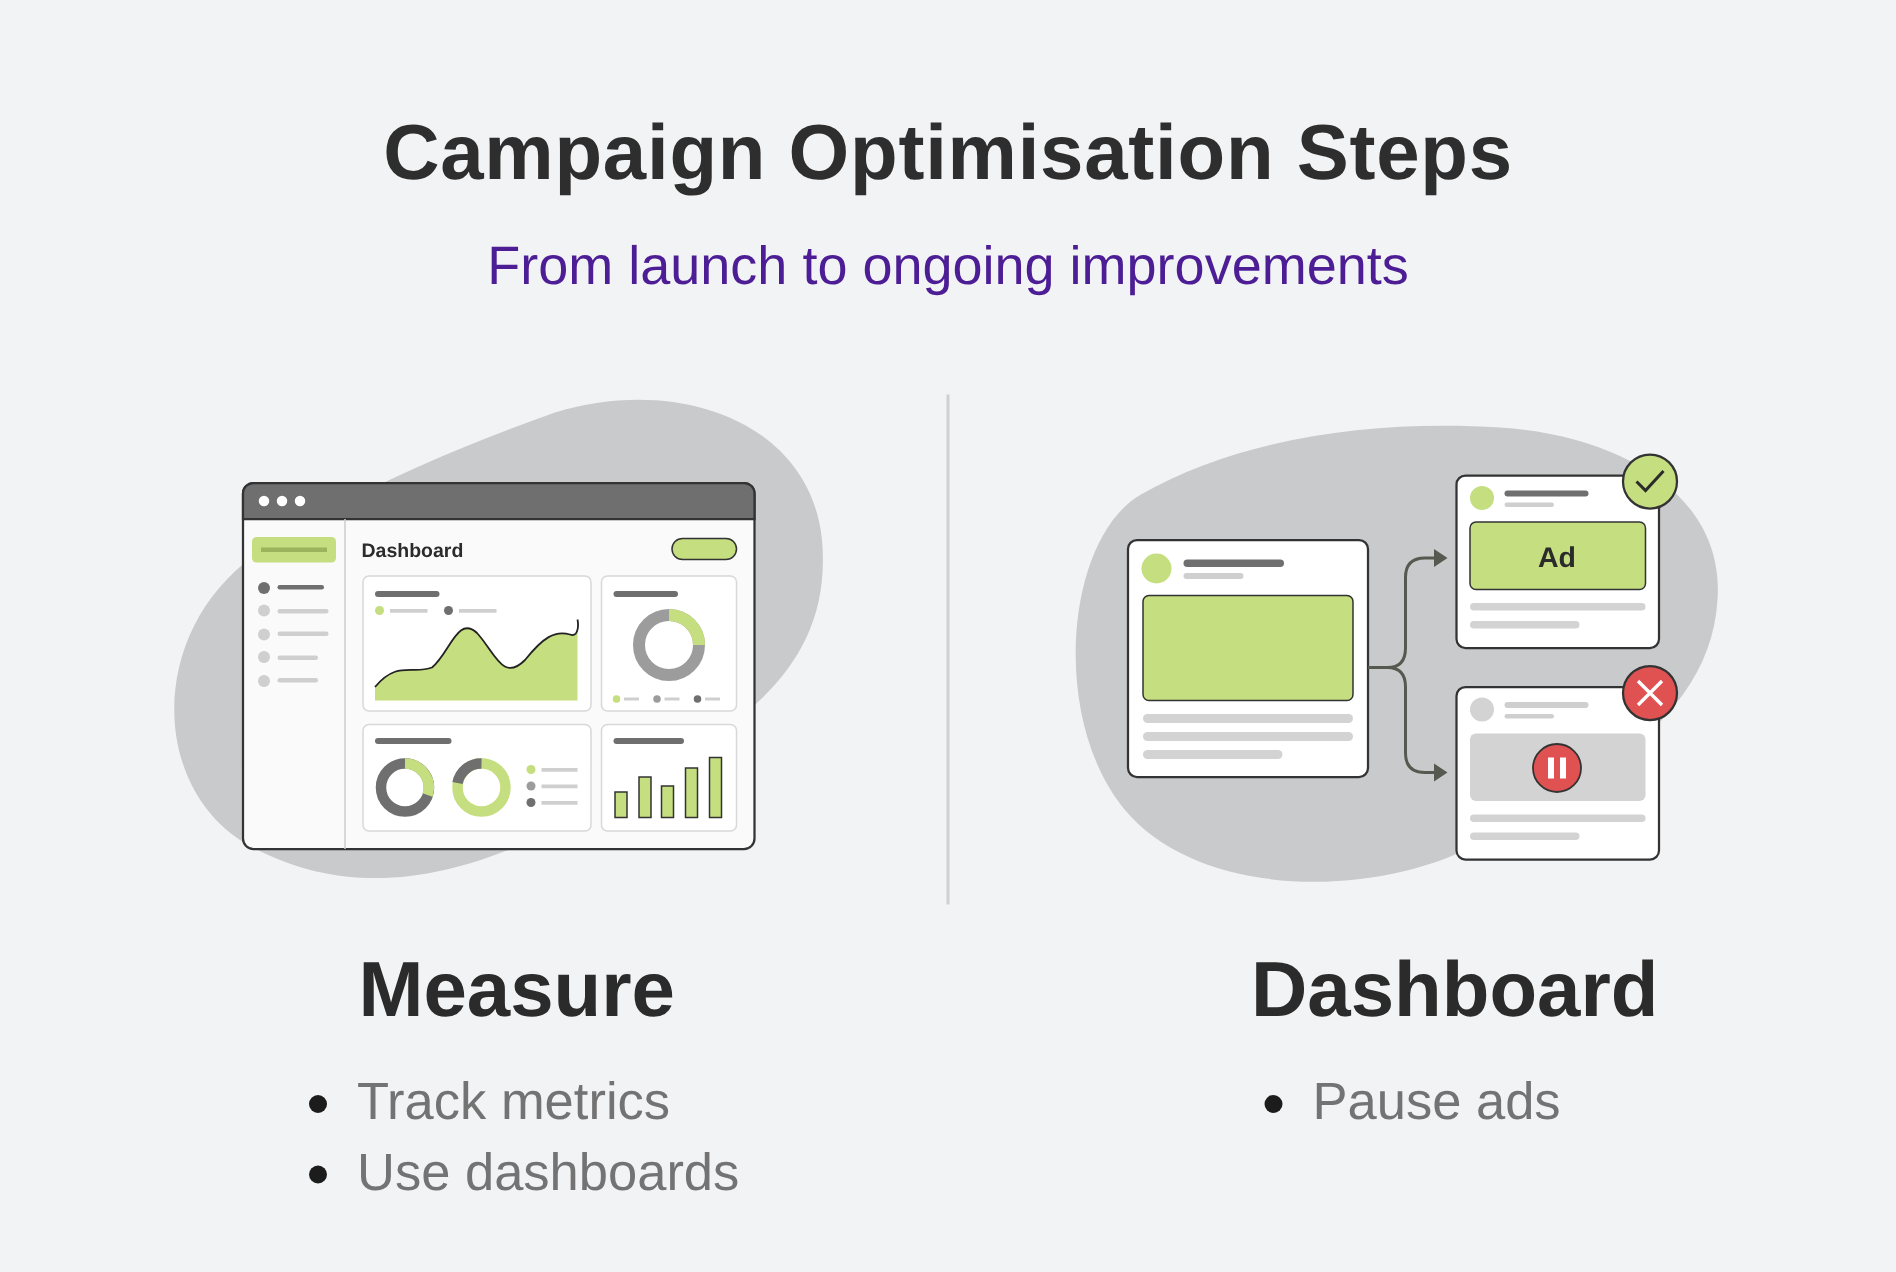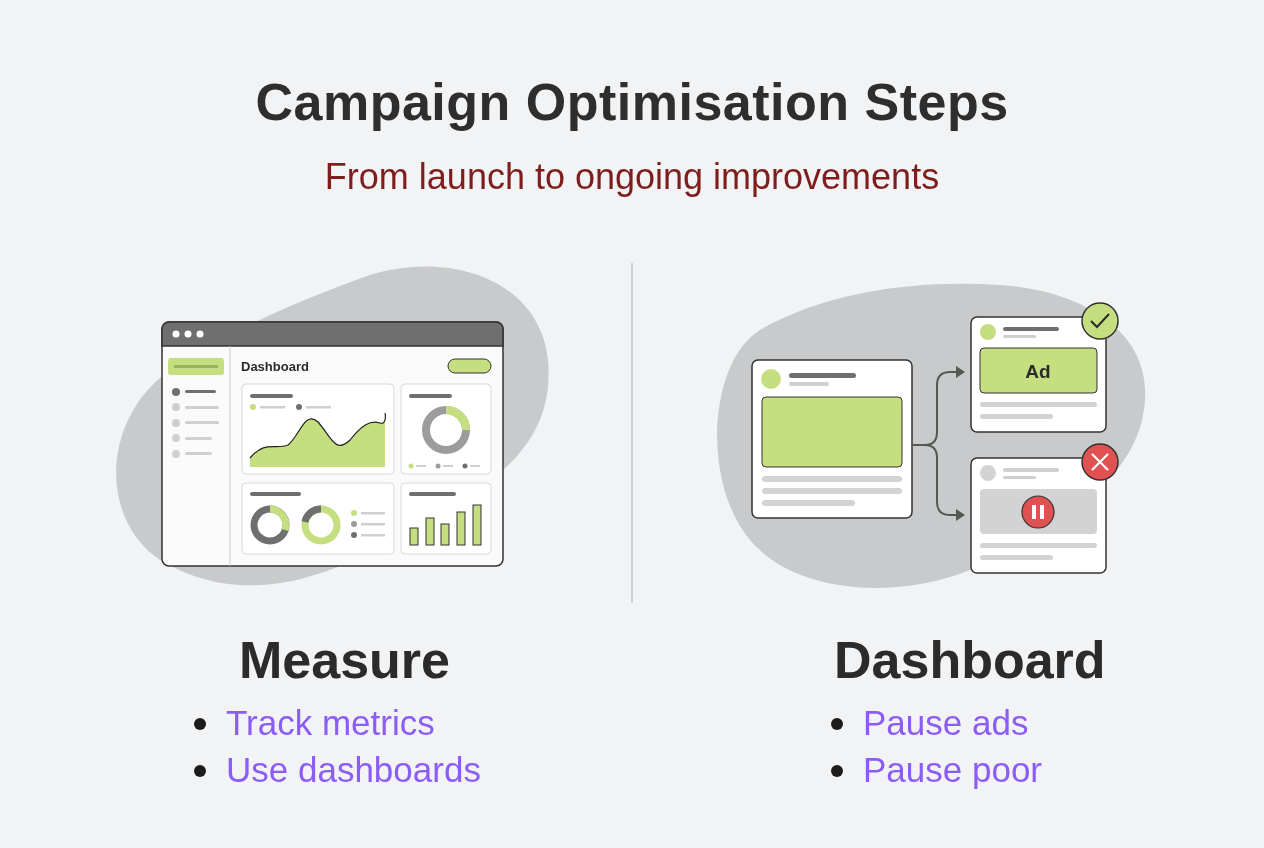--- a/index.html
+++ b/index.html
@@ -1,22 +1,22 @@
 <!DOCTYPE html>
 <html><head>
 <meta charset="utf-8">
 <style>
   html,body{margin:0;padding:0;}
   body{width:1264px;height:848px;background:#f2f3f4;font-family:"Liberation Sans",sans-serif;color:#2b2b2b;position:relative;overflow:hidden;}
   .title{position:absolute;left:0;right:0;top:72px;text-align:center;font-size:52px;font-weight:bold;color:#2e2e2e;letter-spacing:0.5px;}
-  .subtitle{position:absolute;left:0;right:0;top:156px;text-align:center;font-size:36px;color:#7f1d1d;}
+  .subtitle{position:absolute;left:0;right:0;top:156px;text-align:center;font-size:36px;color:#4c1d95;}
   .divider{position:absolute;left:631px;top:263px;width:2px;height:340px;background:#cfd0d1;}
   .illus{position:absolute;}
   .col-title{position:absolute;font-size:52px;font-weight:bold;color:#2b2b2b;}
-  .bullets{position:absolute;margin:4px;padding:0;list-style:none;font-size:35px;color:#8b5cf6;}
+  .bullets{position:absolute;margin:16px;padding:0;list-style:none;font-size:35px;color:#737373;}
   .bullets li{position:relative;padding-left:34px;height:47px;line-height:47px;}
   .bullets li::before{content:"";position:absolute;left:2px;top:19px;width:12px;height:12px;border-radius:50%;background:#1c1c1c;}
 </style>
 </head>
 <body>
 
 <div class="title">Campaign Optimisation Steps</div>
 <div class="subtitle">From launch to ongoing improvements</div>
 
 <svg class="illus" style="left:110px;top:255px" width="450" height="360" viewBox="110 255 450 360">
@@ -140,14 +140,13 @@
 
 <div class="col-title" style="left:239px;top:630px">Measure</div>
 <ul class="bullets" style="left:188px;top:695px">
   <li>Track metrics</li>
   <li>Use dashboards</li>
 </ul>
 
 <div class="col-title" style="left:834px;top:630px">Dashboard</div>
 <ul class="bullets" style="left:825px;top:695px">
   <li>Pause ads</li>
-  <li>Pause poor</li>
 </ul>
 
 </body></html>

